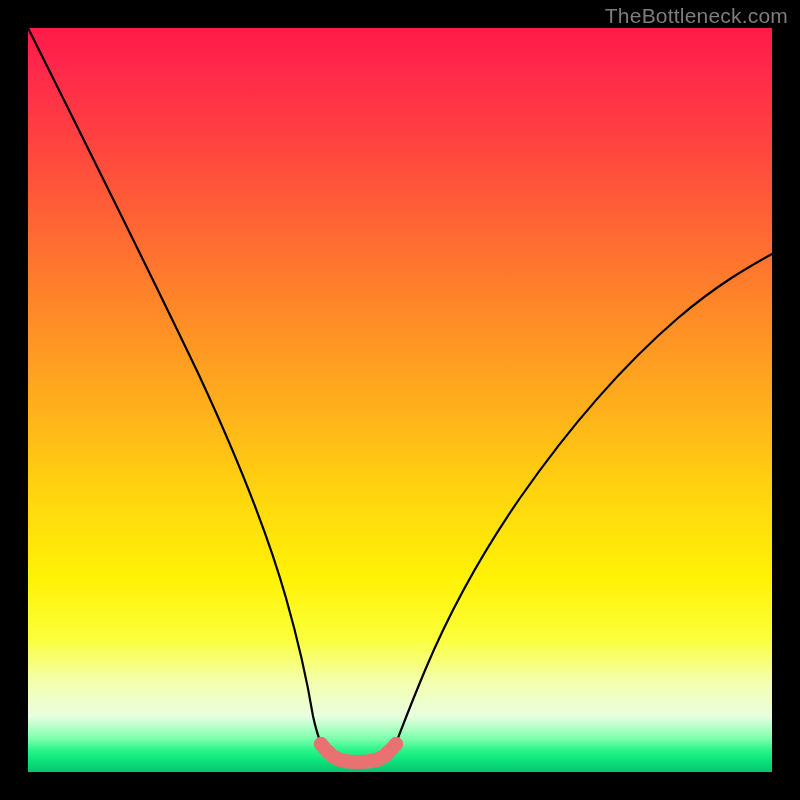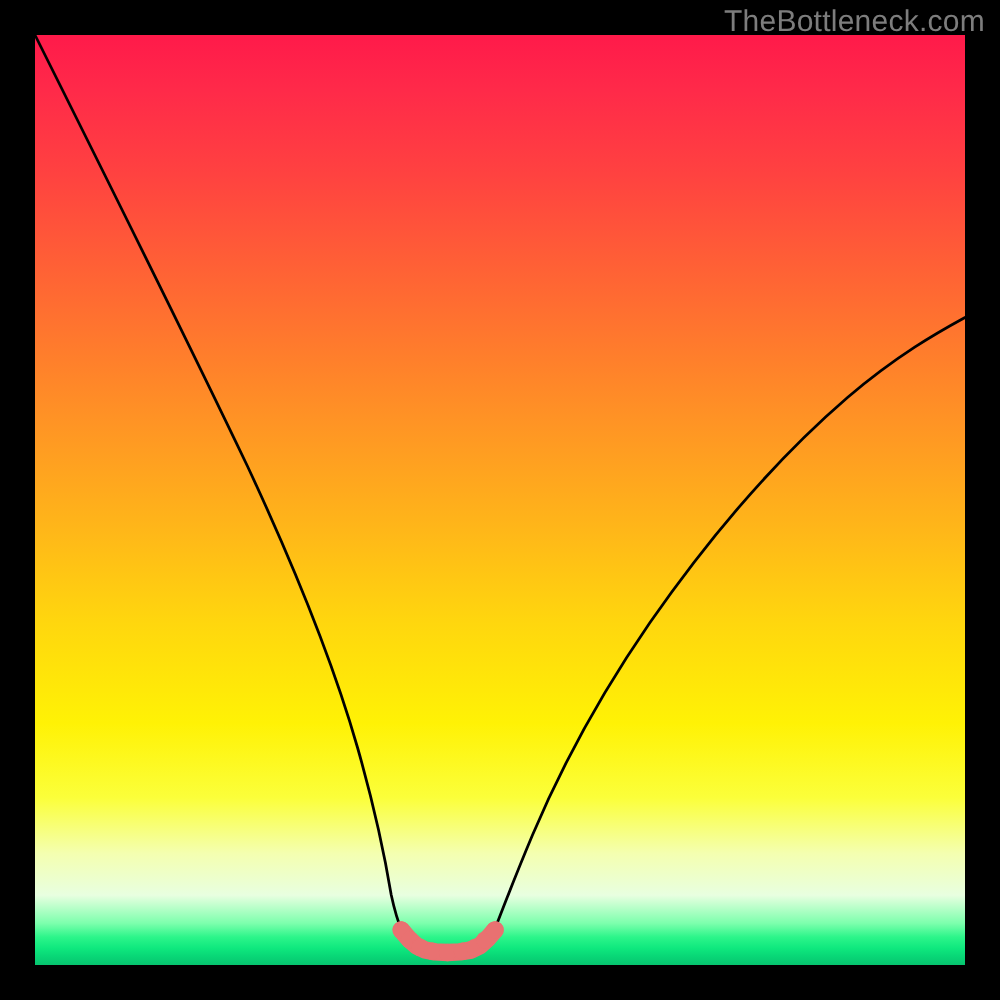--- a/index.html
+++ b/index.html
@@ -52,21 +52,21 @@
     top: 0;
     width: 744px;
     height: 744px;
     overflow: visible;
   }
   .watermark {
     position: absolute;
     top: 4px;
     right: 12px;
     color: #7d7d7d;
-    font-size: 24px;
+    font-size: 21px;
     letter-spacing: 0.2px;
     font-weight: 400;
   }
 </style>
 </head>
 <body>
 
 <div class="frame">
 
   <div class="plot-area">

